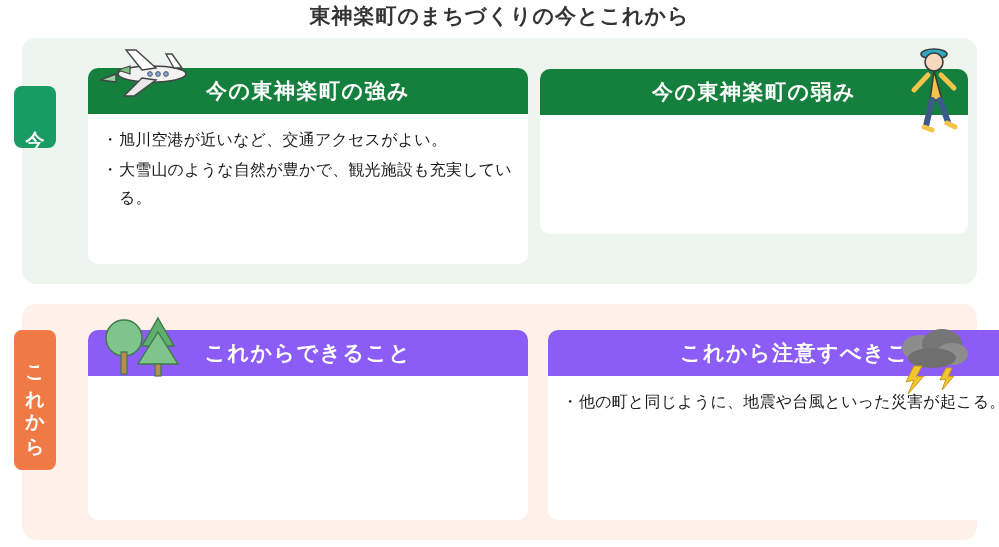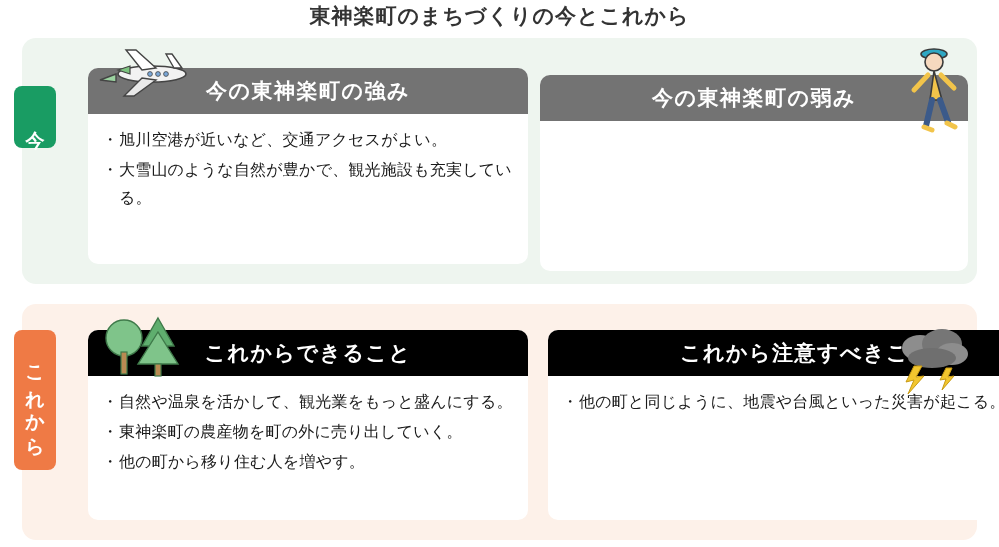--- a/index.html
+++ b/index.html
@@ -92,22 +92,22 @@
     color: #ffffff;
     font-size: 21px;
     font-weight: bold;
     letter-spacing: 1.5px;
     display: flex;
     align-items: center;
     justify-content: center;
     position: relative;
     z-index: 2;
   }
-  .head-green { background: #737373; }
-  .head-orange { background: #000000; }
+  .head-green { background: #15803d; }
+  .head-orange { background: #8b5cf6; }
 
   .card-body {
     padding: 12px 14px 10px 16px;
     box-sizing: border-box;
   }
   .bullet-list {
     margin: 0;
     padding: 0;
     list-style: none;
   }
@@ -122,21 +122,21 @@
   }
   .bullet-list li::before {
     content: "・";
     position: absolute;
     left: -2px;
     top: 0;
   }
 
   
   #card-strength  { left: 88px;  top: 68px;  width: 440px; height: 196px; }
-  #card-weakness  { left: 540px; top: 75px;  width: 428px; height: 196px; }
+  #card-weakness  { left: 540px; top: 69px;  width: 428px; height: 165px; }
   #card-can-do    { left: 88px;  top: 330px; width: 440px; height: 190px; }
   #card-caution   { left: 548px; top: 330px; width: 516px; height: 190px; }
 
   
   .illus {
     position: absolute;
     z-index: 5;
     pointer-events: none;
   }
   #illus-airplane { left: 96px; top: 44px; width: 104px; height: 72px; }
@@ -215,27 +215,20 @@
     <ellipse cx="52" cy="26" rx="20" ry="15" fill="#767676"></ellipse>
     <ellipse cx="62" cy="36" rx="16" ry="11" fill="#8d8d8d"></ellipse>
     <ellipse cx="42" cy="40" rx="24" ry="10" fill="#6f6f6f"></ellipse>
     <path d="M24 48 L16 64 L24 62 L18 76 L34 58 L26 59 L32 48 Z" fill="#f2c62e" stroke="#c79a14" stroke-width="1"></path>
     <path d="M56 50 L50 62 L56 61 L52 72 L64 58 L58 59 L62 50 Z" fill="#f2c62e" stroke="#c79a14" stroke-width="1"></path>
   </g>
 </svg>
 
 <div class="card" id="card-can-do">
   <div class="card-head head-orange">これからできること</div>
-  <div class="card-body">
-    <ul class="bullet-list">
-      <li>自然や温泉を活かして、観光業をもっと盛んにする。</li>
-      <li>東神楽町の農産物を町の外に売り出していく。</li>
-      <li>他の町から移り住む人を増やす。</li>
-    </ul>
-  </div>
 </div>
 
 <div class="card" id="card-caution">
   <div class="card-head head-orange">これから注意すべきこと</div>
   <div class="card-body">
     <ul class="bullet-list">
       <li>他の町と同じように、地震や台風といった災害が起こる。</li>
     </ul>
   </div>
 </div>

